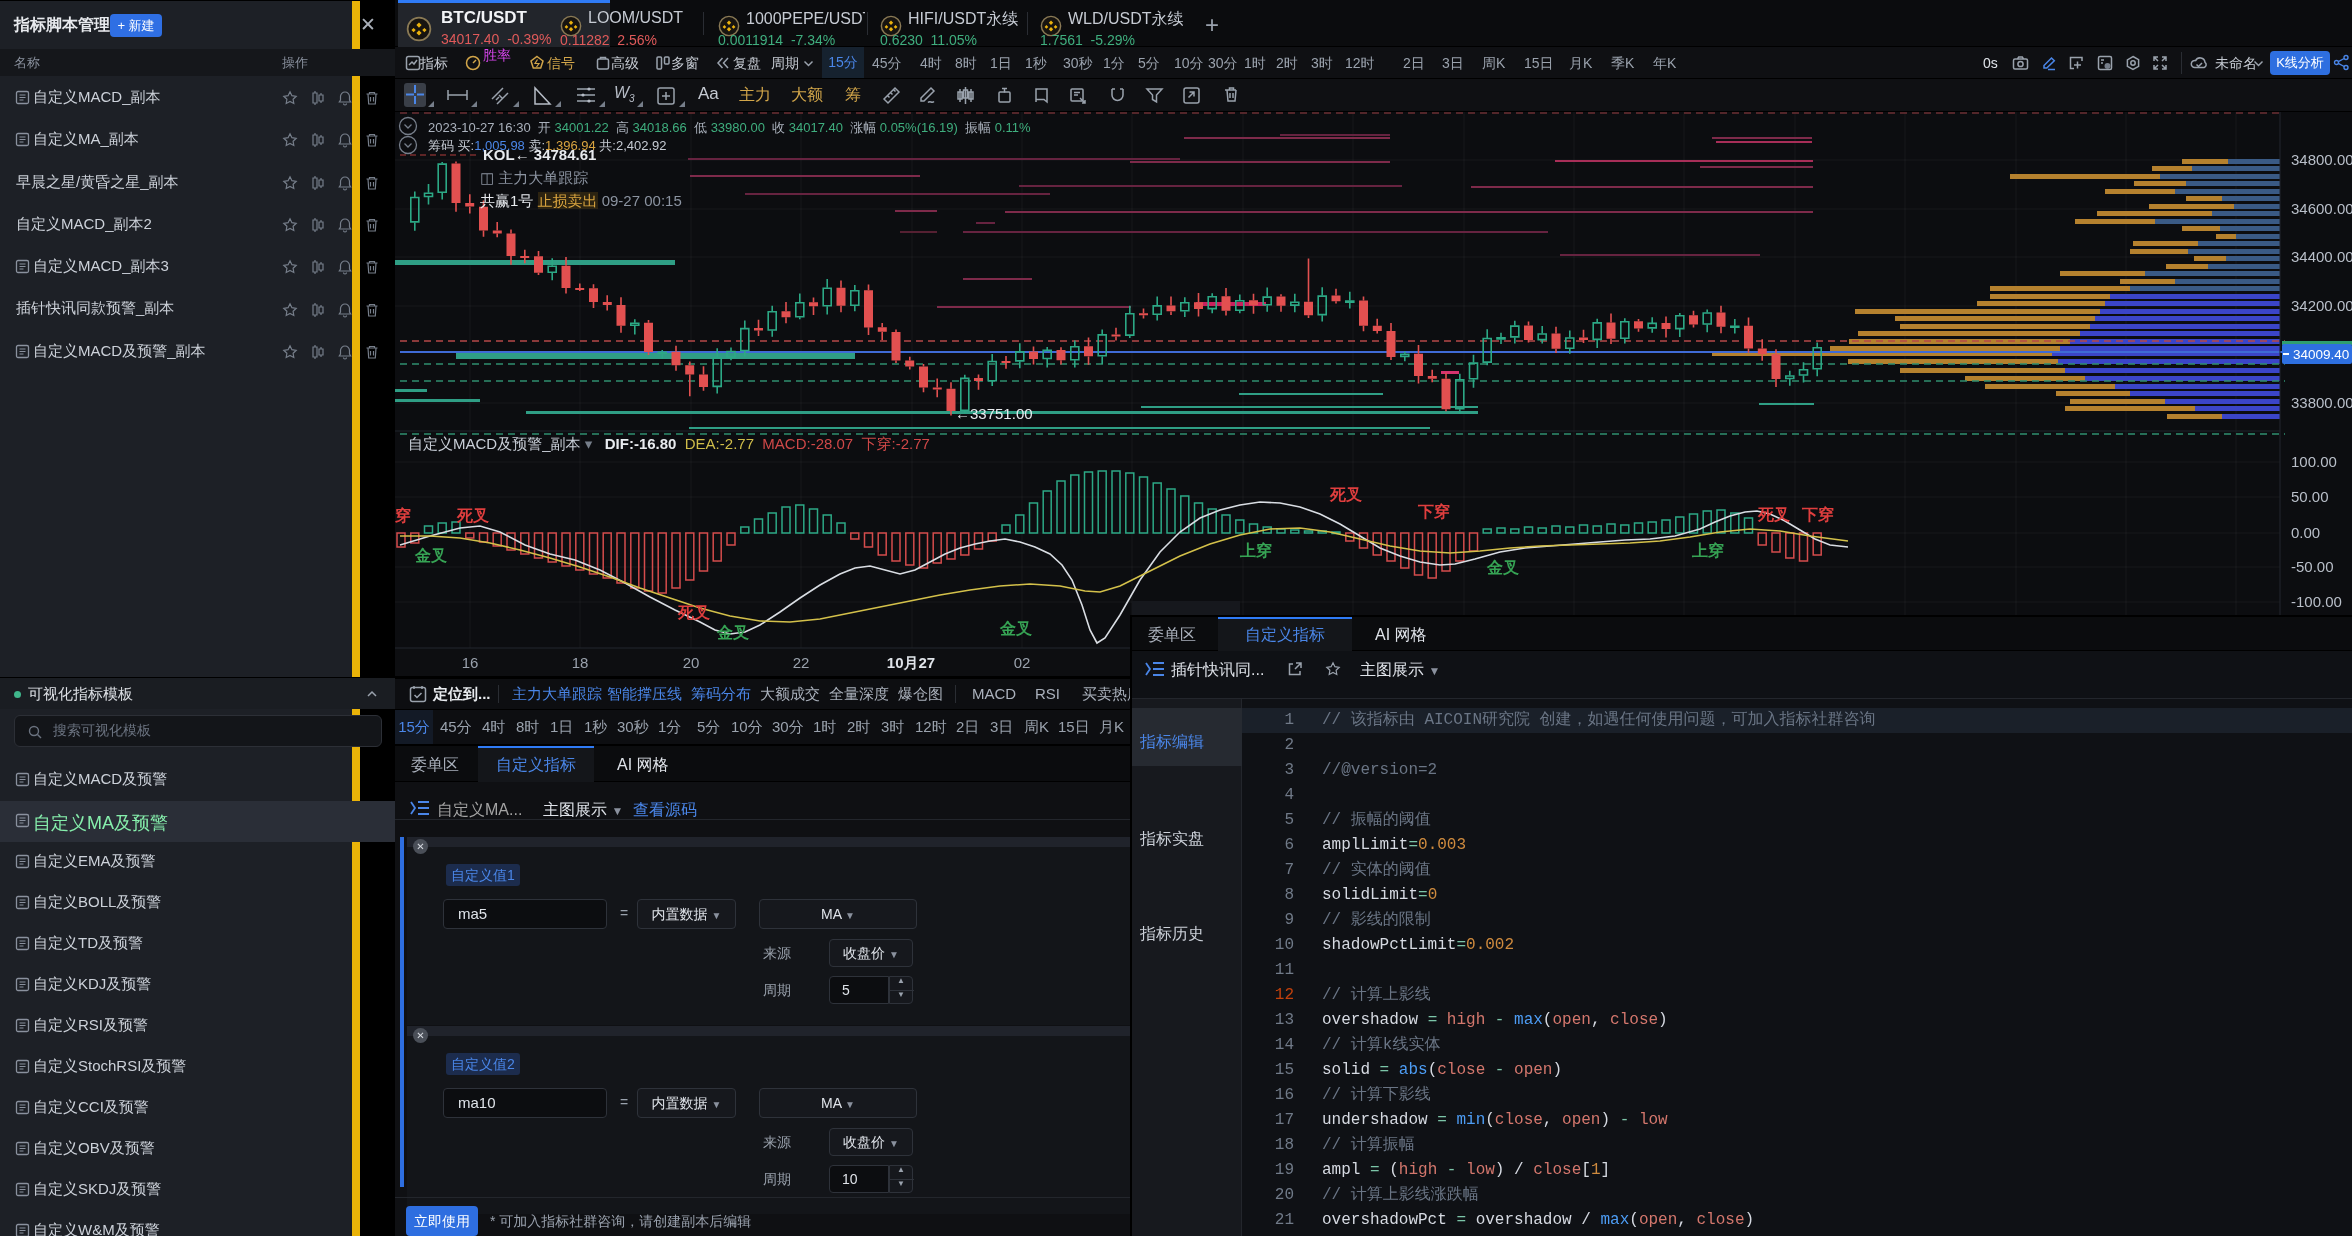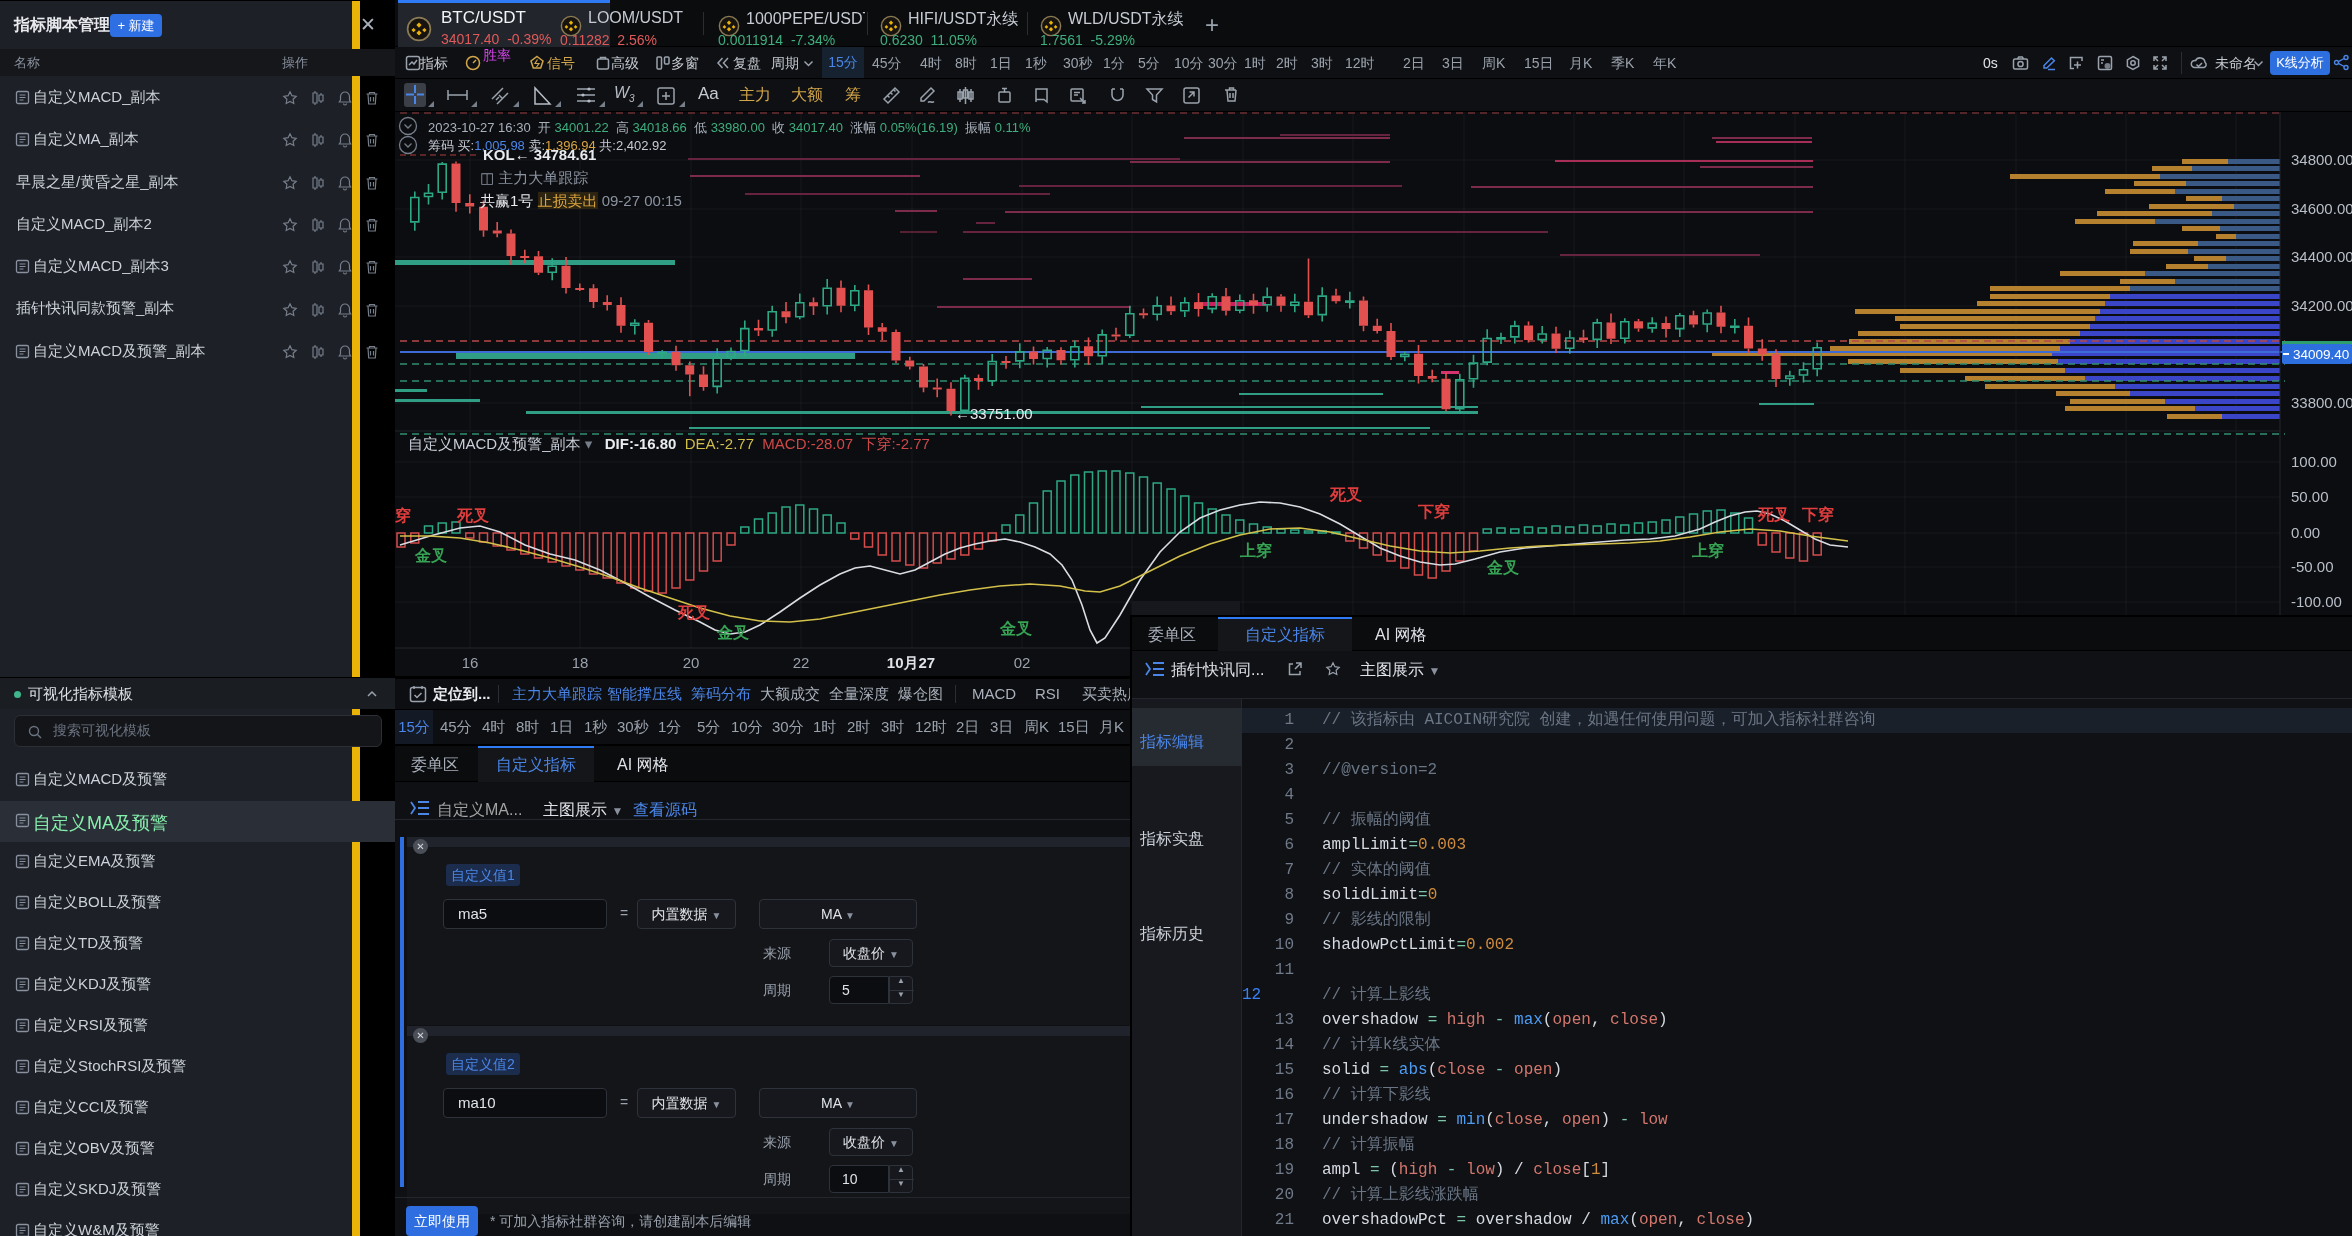--- a/index.html
+++ b/index.html
@@ -194,21 +194,21 @@
       <rect x="1.5" y="1.5" width="12" height="12" rx="1.5" fill="none" stroke="#8a919e" stroke-width="1.3"></rect>
       <path d="M4.5 5h6M4.5 7.5h6M4.5 10h4" stroke="#8a919e" stroke-width="1.1"></path>
     </svg>
   </div>
 <div class="abs" style="left:395px;top:0;width:1957px;height:47px;background:#0b0c0e;border-bottom:1px solid #000">
     <div class="abs" style="left:3px;top:0;width:212px;height:47px;background:#22252b;border-top:3px solid #2f7bf6"></div>
     <svg class="abs" style="left:11px;top:16px" width="26" height="26" viewBox="0 0 24 24">
       <circle cx="12" cy="12" r="10.5" fill="#171410" stroke="#8a7a55" stroke-width="1.6"></circle>
       <path d="M12 6l2.4 2.4L12 10.8 9.6 8.4zM7 11l2 2-2 2-2-2zM17 11l2 2-2 2-2-2zM12 13.2l2.4 2.4L12 18l-2.4-2.4z" fill="#e9b10e"></path>
     </svg>
-    <div class="abs" style="left:46px;top:8px;font-size:17px;font-weight:normal;color:#f2f4f7">BTC/USDT</div>
+    <div class="abs" style="left:46px;top:8px;font-size:17px;font-weight:bold;color:#f2f4f7">BTC/USDT</div>
     <div class="abs" style="left:46px;top:31px;font-size:14px;color:#e05a5a">34017.40&nbsp;&nbsp;-0.39%</div>
     <svg class="abs" style="left:165px;top:15px" width="22" height="22" viewBox="0 0 24 24">
       <circle cx="12" cy="12" r="10.5" fill="#171410" stroke="#8a7a55" stroke-width="1.6"></circle>
       <path d="M12 6l2.4 2.4L12 10.8 9.6 8.4zM7 11l2 2-2 2-2-2zM17 11l2 2-2 2-2-2zM12 13.2l2.4 2.4L12 18l-2.4-2.4z" fill="#e9b10e"></path>
     </svg>
     <div class="abs" style="left:193px;top:9px;width:160px;font-size:16px;color:#c6cbd3;white-space:nowrap;overflow:hidden">LOOM/USDT</div>
     <div class="abs" style="left:165px;top:32px;font-size:14px;color:#e05a5a">0.11282&nbsp;&nbsp;2.56%</div>
     <div class="abs" style="left:308px;top:12px;width:1px;height:23px;background:#2a2d33"></div>
     <svg class="abs" style="left:323px;top:15px" width="22" height="22" viewBox="0 0 24 24">
       <circle cx="12" cy="12" r="10.5" fill="#171410" stroke="#8a7a55" stroke-width="1.6"></circle>
@@ -736,21 +736,21 @@
       <div style="height:25px;white-space:pre"><span style="display:inline-block;width:52px;text-align:right;color:#707a88">2</span><span style="display:inline-block;width:28px"></span></div>
       <div style="height:25px;white-space:pre"><span style="display:inline-block;width:52px;text-align:right;color:#707a88">3</span><span style="display:inline-block;width:28px"></span><span style="color:#6a7585">//@version=2</span></div>
       <div style="height:25px;white-space:pre"><span style="display:inline-block;width:52px;text-align:right;color:#707a88">4</span><span style="display:inline-block;width:28px"></span></div>
       <div style="height:25px;white-space:pre"><span style="display:inline-block;width:52px;text-align:right;color:#707a88">5</span><span style="display:inline-block;width:28px"></span><span style="color:#6a7585">// 振幅的阈值</span></div>
       <div style="height:25px;white-space:pre"><span style="display:inline-block;width:52px;text-align:right;color:#707a88">6</span><span style="display:inline-block;width:28px"></span><span style="color:#d6dae2">amplLimit</span><span style="color:#7cc5a8">=</span><span style="color:#cf8b3e">0.003</span></div>
       <div style="height:25px;white-space:pre"><span style="display:inline-block;width:52px;text-align:right;color:#707a88">7</span><span style="display:inline-block;width:28px"></span><span style="color:#6a7585">// 实体的阈值</span></div>
       <div style="height:25px;white-space:pre"><span style="display:inline-block;width:52px;text-align:right;color:#707a88">8</span><span style="display:inline-block;width:28px"></span><span style="color:#d6dae2">solidLimit</span><span style="color:#7cc5a8">=</span><span style="color:#cf8b3e">0</span></div>
       <div style="height:25px;white-space:pre"><span style="display:inline-block;width:52px;text-align:right;color:#707a88">9</span><span style="display:inline-block;width:28px"></span><span style="color:#6a7585">// 影线的限制</span></div>
       <div style="height:25px;white-space:pre"><span style="display:inline-block;width:52px;text-align:right;color:#707a88">10</span><span style="display:inline-block;width:28px"></span><span style="color:#d6dae2">shadowPctLimit</span><span style="color:#7cc5a8">=</span><span style="color:#cf8b3e">0.002</span></div>
       <div style="height:25px;white-space:pre"><span style="display:inline-block;width:52px;text-align:right;color:#707a88">11</span><span style="display:inline-block;width:28px"></span></div>
-      <div style="height:25px;white-space:pre"><span style="display:inline-block;width:52px;text-align:left;color:#3b82f6">12</span><span style="display:inline-block;width:28px"></span><span style="color:#6a7585">// 计算上影线</span></div>
+      <div style="height:25px;white-space:pre"><span style="display:inline-block;width:52px;text-align:right;color:#c2410c">12</span><span style="display:inline-block;width:28px"></span><span style="color:#6a7585">// 计算上影线</span></div>
       <div style="height:25px;white-space:pre"><span style="display:inline-block;width:52px;text-align:right;color:#707a88">13</span><span style="display:inline-block;width:28px"></span><span style="color:#d6dae2">overshadow </span><span style="color:#7cc5a8">= </span><span style="color:#d4776d">high </span><span style="color:#7cc5a8">- </span><span style="color:#4d9df5">max</span><span style="color:#d6dae2">(</span><span style="color:#d4776d">open</span><span style="color:#d6dae2">, </span><span style="color:#d4776d">close</span><span style="color:#d6dae2">)</span></div>
       <div style="height:25px;white-space:pre"><span style="display:inline-block;width:52px;text-align:right;color:#707a88">14</span><span style="display:inline-block;width:28px"></span><span style="color:#6a7585">// 计算k线实体</span></div>
       <div style="height:25px;white-space:pre"><span style="display:inline-block;width:52px;text-align:right;color:#707a88">15</span><span style="display:inline-block;width:28px"></span><span style="color:#d6dae2">solid </span><span style="color:#7cc5a8">= </span><span style="color:#4d9df5">abs</span><span style="color:#d6dae2">(</span><span style="color:#d4776d">close </span><span style="color:#7cc5a8">- </span><span style="color:#d4776d">open</span><span style="color:#d6dae2">)</span></div>
       <div style="height:25px;white-space:pre"><span style="display:inline-block;width:52px;text-align:right;color:#707a88">16</span><span style="display:inline-block;width:28px"></span><span style="color:#6a7585">// 计算下影线</span></div>
       <div style="height:25px;white-space:pre"><span style="display:inline-block;width:52px;text-align:right;color:#707a88">17</span><span style="display:inline-block;width:28px"></span><span style="color:#d6dae2">undershadow </span><span style="color:#7cc5a8">= </span><span style="color:#4d9df5">min</span><span style="color:#d6dae2">(</span><span style="color:#d4776d">close</span><span style="color:#d6dae2">, </span><span style="color:#d4776d">open</span><span style="color:#d6dae2">) </span><span style="color:#7cc5a8">- </span><span style="color:#d4776d">low</span></div>
       <div style="height:25px;white-space:pre"><span style="display:inline-block;width:52px;text-align:right;color:#707a88">18</span><span style="display:inline-block;width:28px"></span><span style="color:#6a7585">// 计算振幅</span></div>
       <div style="height:25px;white-space:pre"><span style="display:inline-block;width:52px;text-align:right;color:#707a88">19</span><span style="display:inline-block;width:28px"></span><span style="color:#d6dae2">ampl </span><span style="color:#7cc5a8">= </span><span style="color:#d6dae2">(</span><span style="color:#d4776d">high </span><span style="color:#7cc5a8">- </span><span style="color:#d4776d">low</span><span style="color:#d6dae2">) </span><span style="color:#d6dae2">/ </span><span style="color:#d4776d">close</span><span style="color:#d6dae2">[</span><span style="color:#cf8b3e">1</span><span style="color:#d6dae2">]</span></div>
       <div style="height:25px;white-space:pre"><span style="display:inline-block;width:52px;text-align:right;color:#707a88">20</span><span style="display:inline-block;width:28px"></span><span style="color:#6a7585">// 计算上影线涨跌幅</span></div>
       <div style="height:25px;white-space:pre"><span style="display:inline-block;width:52px;text-align:right;color:#707a88">21</span><span style="display:inline-block;width:28px"></span><span style="color:#d6dae2">overshadowPct </span><span style="color:#7cc5a8">= </span><span style="color:#d6dae2">overshadow </span><span style="color:#d6dae2">/ </span><span style="color:#4d9df5">max</span><span style="color:#d6dae2">(</span><span style="color:#d4776d">open</span><span style="color:#d6dae2">, </span><span style="color:#d4776d">close</span><span style="color:#d6dae2">)</span></div>
       <div style="height:25px;white-space:pre"><span style="display:inline-block;width:52px;text-align:right;color:#707a88">22</span><span style="display:inline-block;width:28px"></span></div>

